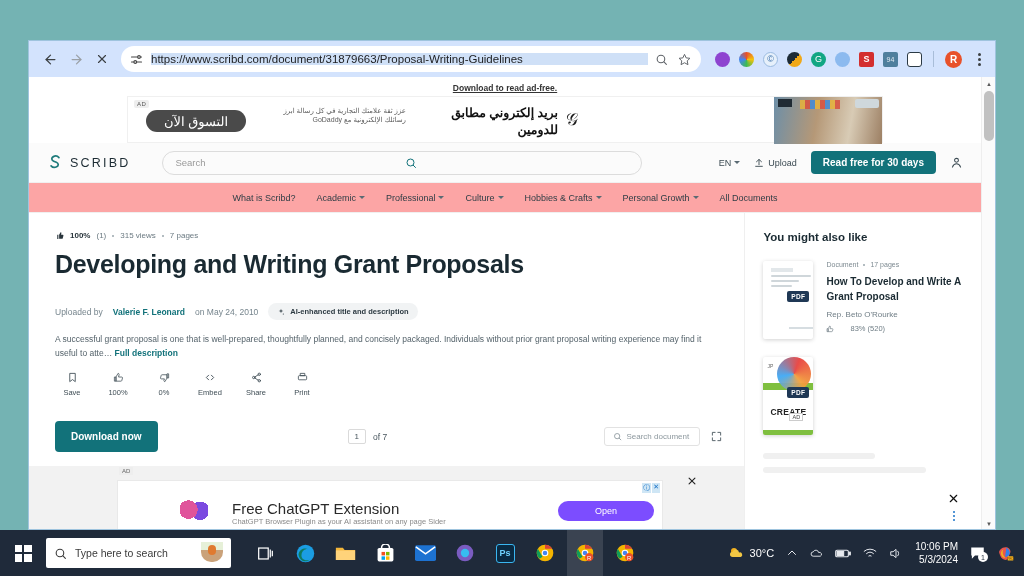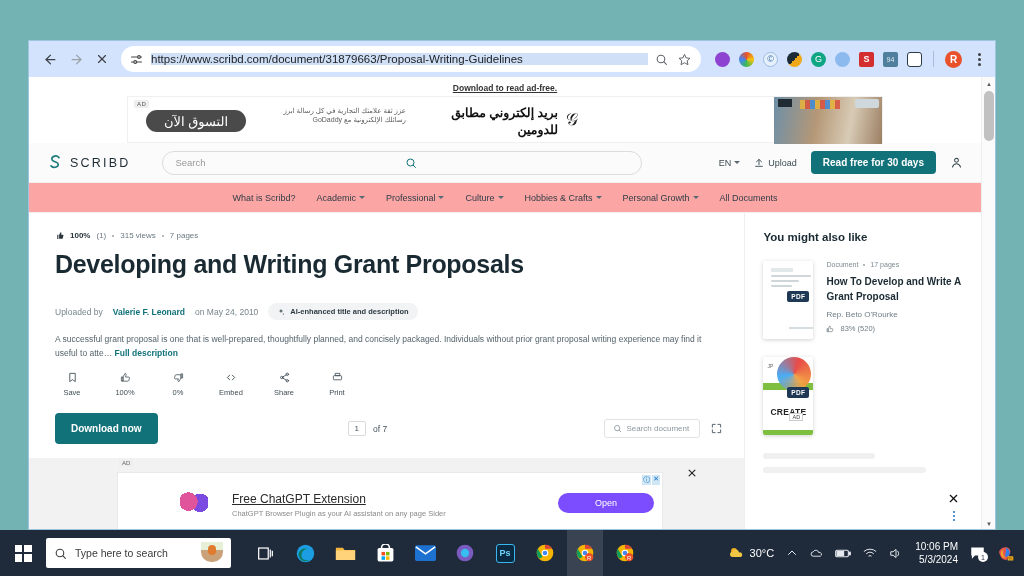--- a/index.html
+++ b/index.html
@@ -141,21 +141,21 @@
   h1.doc-title { font-size: 25px; font-weight: bold; color: #1a2a32; letter-spacing: -.3px; margin-bottom: 24px; }
   .upl-row { display: flex; align-items: center; gap: 10px; font-size: 8.5px; color: #76858d; margin-bottom: 12px; }
   .upl-row a { color: #12727a; font-weight: bold; }
   .ai-chip {
     background: #f1f3f4; border-radius: 11px; padding: 4px 9px;
     font-size: 7.5px; font-weight: bold; color: #2c3a42;
     display: flex; align-items: center; gap: 5px;
   }
   .desc { font-size: 8.5px; color: #55636b; line-height: 1.65; margin-bottom: 12px; max-width: 670px; }
   .desc a { color: #12727a; font-weight: bold; text-decoration: none; }
-  .actions { display: flex; gap: 19px; margin-bottom: 16px; }
+  .actions { display: flex; gap: 12px; margin-bottom: 24px; }
   .action { display: flex; flex-direction: column; align-items: center; gap: 4px; width: 34px; }
   .action .ic { font-size: 11px; color: #3f4d55; height: 12px; line-height: 12px; }
   .action .lb { font-size: 7.5px; color: #3f4d55; }
   .dl-row { display: flex; align-items: center; margin-bottom: 14px; }
   .dl-btn {
     background: #12727a; color: #fff; font-size: 10px; font-weight: bold;
     padding: 10px 16px; border-radius: 4px;
   }
   .pager { margin-left: 190px; display: flex; align-items: center; gap: 7px; font-size: 8.5px; color: #47555d; }
   .pager .num { border: 1px solid #dadada; border-radius: 2px; padding: 2px 6px; font-size: 8px; }
@@ -171,22 +171,21 @@
   .botad {
     position: absolute; left: 88px; top: 14px; width: 546px; height: 64px;
     background: #fff; border: 1px solid #e9e9e9;
   }
   .botad .brain {
     position: absolute; left: 62px; top: 19px; width: 28px; height: 24px;
     background: radial-gradient(circle at 30% 40%, #e0549b 0 38%, transparent 38%),
                 radial-gradient(circle at 72% 45%, #7b4ae0 0 38%, transparent 38%);
   }
   .botad .b-title {
-    position: absolute; left: 114px; top: 19px; font-size: 12px; color: #2a2a2a;
-    text-decoration: underline;
+    position: absolute; left: 114px; top: 19px; font-size: 15px; color: #2a2a2a;
   }
   .botad .b-sub { position: absolute; left: 114px; top: 36px; font-size: 7.5px; color: #8a8a8a; }
   .botad .b-open {
     position: absolute; left: 440px; top: 20px; width: 96px; height: 20px; border-radius: 10px;
     background: #7c4dff; color: #fff; font-size: 9px;
     display: flex; align-items: center; justify-content: center;
   }
   .botad .corner { position: absolute; right: 2px; top: 2px; display: flex; gap: 1px; }
   .botad .corner i { font-style: normal; font-size: 7px; color: #1a73c8; background: #cfe6f5; padding: 0 1px; }
   .ad-label-top { position: absolute; left: 90px; top: 1px; font-size: 6px; color: #666; background:#eee; padding:1px 3px; }
@@ -219,21 +218,21 @@
     position: absolute; right: 4px; top: 30px; background: #1f3855; color: #fff;
     font-size: 6.5px; font-weight: bold; padding: 2px 4px; border-radius: 2px; letter-spacing:.4px;
   }
   .thumb .adtag {
     position: absolute; left: 26px; bottom: 14px; background: #fff; border:1px solid #ccc;
     font-size: 5.5px; color: #444; padding: 0 2px;
   }
   .rail-meta { font-size: 7px; color: #7d8a91; display: flex; align-items: center; gap: 5px; margin-bottom: 6px; }
   .rail-name { font-size: 10px; font-weight: bold; color: #1a2a32; line-height: 1.5; margin-bottom: 6px; }
   .rail-auth { font-size: 8px; color: #6f7d85; margin-bottom: 5px; }
-  .rail-rate { font-size: 7.5px; color: #6f7d85; display: flex; align-items: center; gap: 6px; }
+  .rail-rate { font-size: 7.5px; color: #6f7d85; display: flex; align-items: center; gap: 16px; }
   .rail-ghost { height: 60px; }
   .rail-ghost i { display:block; height:6px; background:#f0f0f0; border-radius:3px; margin-bottom:8px; }
 
   .rail-close { position: absolute; right: 22px; top: 416px; font-size: 12px; color: #111; }
   .rail-dots { position: absolute; right: 26px; top: 434px; display:flex; flex-direction:column; gap:2px; }
   .rail-dots i { width:2px; height:2px; background:#1a73c8; border-radius:50%; display:block; }
 
   
   .vscroll { position: absolute; right: 0; top: 0; width: 14px; height: 453px; background: #fbfbfb; border-left: 1px solid #eee; }
   .vscroll .arrow { position: absolute; left: 0; width: 14px; height: 13px; display:flex; align-items:center; justify-content:center; font-size: 6px; color: #5a5a5a; }

